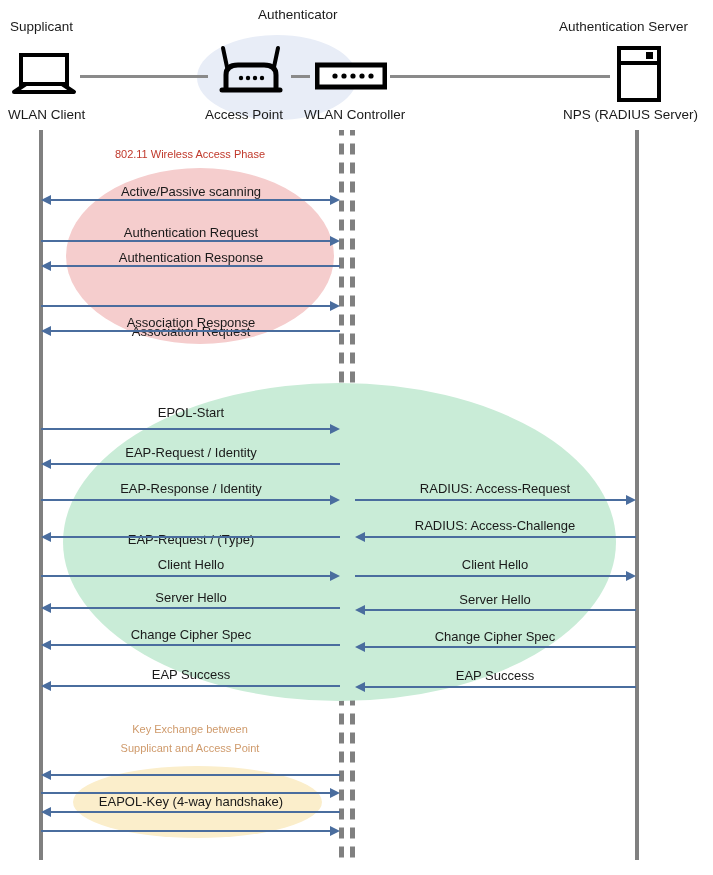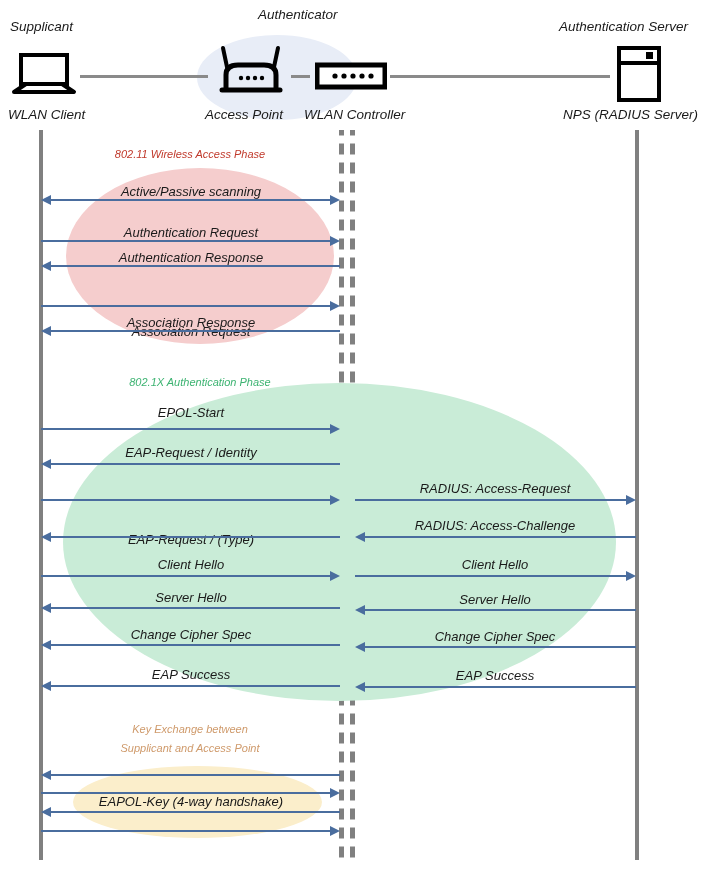--- a/index.html
+++ b/index.html
@@ -8,21 +8,20 @@
     margin: 0; padding: 0;
     background: #ffffff;
     font-family: "Liberation Sans", sans-serif;
   }
   #canvas {
     position: relative;
     width: 713px;
     height: 875px;
     background: #ffffff;
     overflow: hidden;
-    font-style: italic;
   }
   
   .actor-title {
     position: absolute;
     font-size: 13.5px;
     color: #1a1a1a;
     white-space: nowrap;
     line-height: 1.1;
   }
   .actor-sub {
@@ -153,21 +152,20 @@
   <div class="lifeline-dash" style="left:339px; top:130px; height:730px;"></div>
   <div class="lifeline-dash" style="left:350px; top:130px; height:730px;"></div>
   <div class="lifeline-solid" style="left:635px; top:130px; height:730px;"></div>
 
   <div class="phase-blob" style="left:66px; top:168px; width:268px; height:176px; background:#f5cdcd;"></div>
   <div class="phase-blob" style="left:63px; top:383px; width:553px; height:318px; background:#c9ecd7;"></div>
   <div class="phase-blob" style="left:73px; top:766px; width:249px; height:72px; background:#fbeecb;"></div>
 
   <div class="phase-label" style="left:42px; top:147px; width:296px; color:#c0392b;">802.11 Wireless Access Phase</div>
 
-  <div class="phase-label" style="left:52px; top:375px; width:296px; color:#3cb371;">802.1X Authentication Phase</div>
 
   <div class="phase-label" style="left:42px; top:741px; width:296px; color:#cf9a6b;">Supplicant and Access Point</div>
   <div class="phase-label" style="left:42px; top:722px; width:296px; color:#cf9a6b;">Key Exchange between</div>
 
   <div class="msg-label" style="left:41px; top:185px; width:300px;">Active/Passive scanning</div>
   <div class="msg-line" style="left:51px; top:199px; width:279px;"></div>
   <div class="arrowhead left" style="left:41px; top:195px;"></div>
   <div class="arrowhead right" style="left:330px; top:195px;"></div>
 
   <div class="msg-label" style="left:41px; top:226px; width:300px;">Authentication Request</div>
@@ -187,20 +185,21 @@
   <div class="arrowhead left" style="left:41px; top:326px;"></div>
 
   <div class="msg-label" style="left:41px; top:406px; width:300px;">EPOL-Start</div>
   <div class="msg-line" style="left:41px; top:428px; width:289px;"></div>
   <div class="arrowhead right" style="left:330px; top:424px;"></div>
 
   <div class="msg-label" style="left:41px; top:446px; width:300px;">EAP-Request / Identity</div>
   <div class="msg-line" style="left:51px; top:463px; width:289px;"></div>
   <div class="arrowhead left" style="left:41px; top:459px;"></div>
 
+  <div class="msg-label" style="left:41px; top:482px; width:300px;">EAP-Response / Identity</div>
   <div class="msg-line" style="left:41px; top:499px; width:289px;"></div>
   <div class="arrowhead right" style="left:330px; top:495px;"></div>
 
   <div class="msg-label" style="left:355px; top:482px; width:280px;">RADIUS: Access-Request</div>
   <div class="msg-line" style="left:355px; top:499px; width:271px;"></div>
   <div class="arrowhead right" style="left:626px; top:495px;"></div>
 
   <div class="msg-label" style="left:41px; top:533px; width:300px;">EAP-Request / (Type)</div>
   <div class="msg-line" style="left:51px; top:536px; width:289px;"></div>
   <div class="arrowhead left" style="left:41px; top:532px;"></div>

